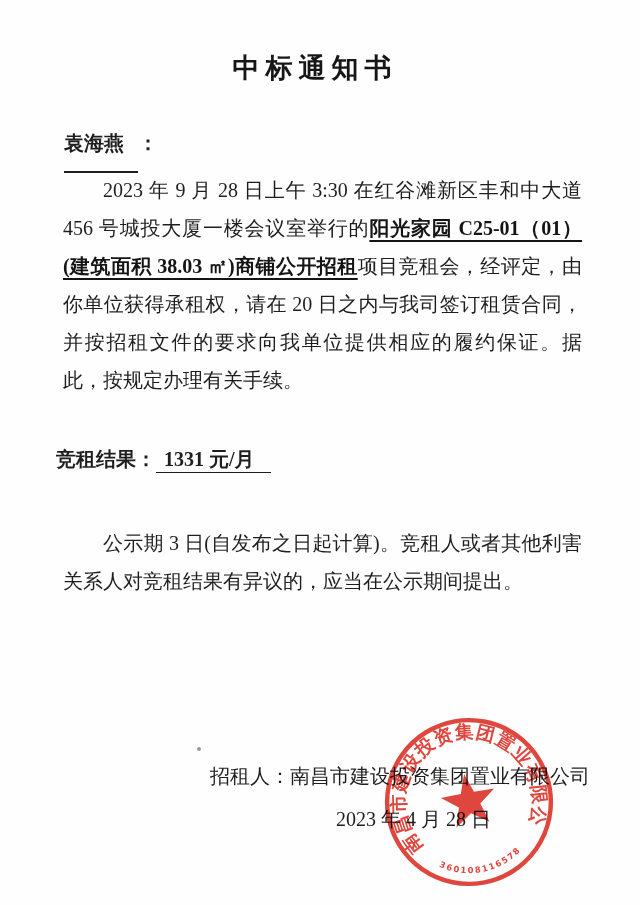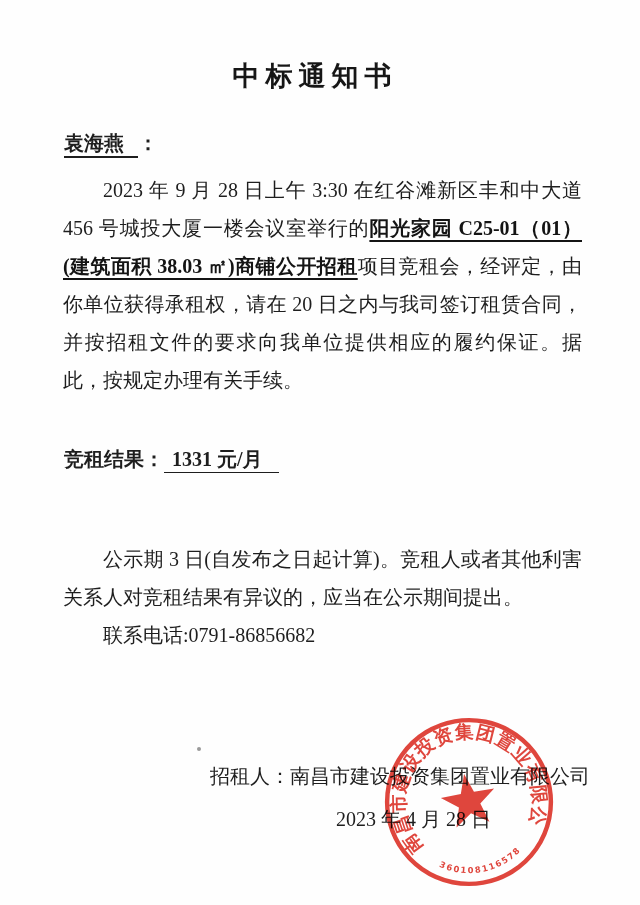--- a/index.html
+++ b/index.html
@@ -9,37 +9,37 @@
     width: 640px;
     height: 905px;
     margin: 0 auto;
     background: #fefefe;
     font-family: "Liberation Serif", "DejaVu Serif", serif;
     color: #1e1e1e;
     overflow: hidden;
   }
   .doc-title {
     position: absolute;
-    top: 58px; left: 0; right: 10px;
+    top: 50px; left: 0; right: 10px;
     text-align: center;
     font-size: 27px;
     font-weight: bold;
     letter-spacing: 6px;
     color: #161616;
   }
   .recipient {
     position: absolute;
     top: 130px; left: 64px;
     font-size: 20px;
     font-weight: bold;
   }
   .recipient .name {
     border-bottom: 2px solid #1e1e1e;
     padding-right: 14px;
-    padding-bottom: 2px;
+    padding-bottom: 17px;
     margin-top: 16px;
   }
   .body-para {
     position: absolute;
     left: 63px;
     width: 519px;
     font-size: 20px;
     line-height: 38px;
     text-align: justify;
     text-indent: 2em;
@@ -48,30 +48,30 @@
   .para-main { top: 171px; }
   .emph {
     font-weight: bold;
     color: #141414;
     text-decoration: underline;
     text-decoration-thickness: 1.5px;
     text-underline-offset: 5px;
   }
   .result-line {
     position: absolute;
-    top: 446px; left: 64px;
+    top: 446px; left: 56px;
     font-size: 20px;
     font-weight: bold;
   }
   .result-line .value {
     font-weight: bold;
     border-bottom: 1.5px solid #1e1e1e;
     padding: 0 16px 2px 8px;
   }
-  .notice-block { top: 524px; margin-top: 16px; }
+  .notice-block { top: 524px; }
   .plain-line { text-indent: 2em; margin: 0; }
   .sig-line {
     position: absolute;
     top: 763px; left: 210px;
     font-size: 20px;
   }
   .date-line {
     position: absolute;
     top: 806px; left: 336px;
     font-size: 20px;
@@ -106,21 +106,20 @@
   </div>
 
   <p class="body-para para-main"><span>2023 年 9 月 28 日上午 3:30 在红谷滩新区丰和中大道 456 号城投大厦一楼会议室举行的</span><span class="emph">阳光家园 C25-01（01）(建筑面积 38.03 ㎡)商铺公开招租</span><span>项目竞租会，经评定，由你单位获得承租权，请在 20 日之内与我司签订租赁合同，并按招租文件的要求向我单位提供相应的履约保证。据此，按规定办理有关手续。</span></p>
 
   <div class="result-line">
     <span>竞租结果：</span><span class="value">1331 元/月</span>
   </div>
 
   <div class="body-para notice-block">
     <p class="plain-line" style="margin:0;">公示期 3 日(自发布之日起计算)。竞租人或者其他利害关系人对竞租结果有异议的，应当在公示期间提出。</p>
-    <p class="plain-line">联系电话:0791-86856682</p>
   </div>
 
   <div class="sig-line">招租人：南昌市建设投资集团置业有限公司</div>
 
   <div class="date-line">2023 年 4 月 28 日</div>
 
   <div class="speck"></div>
 
   <div class="stamp">
     <svg viewBox="0 0 200 200">

